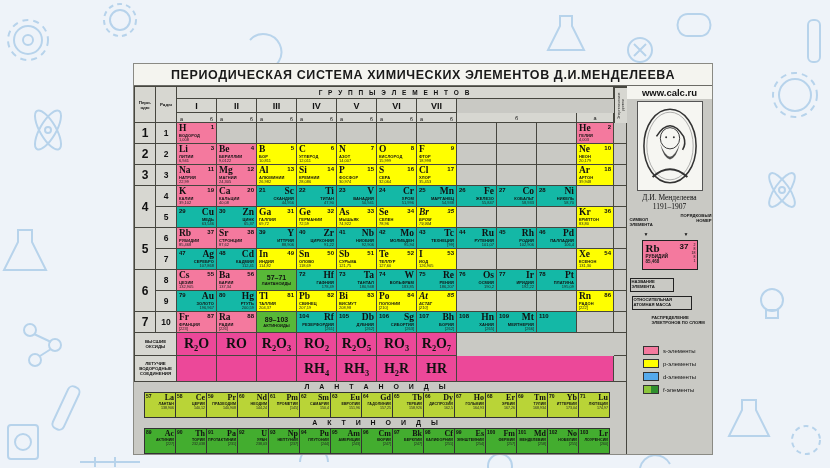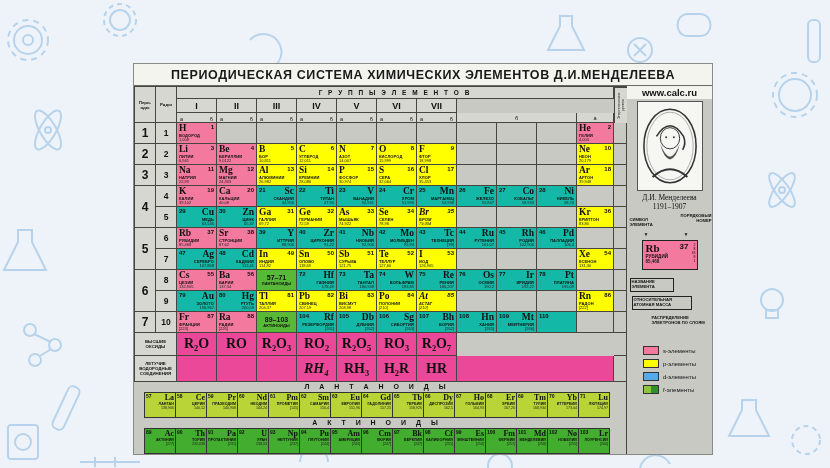--- a/index.html
+++ b/index.html
@@ -884,21 +884,21 @@
             <div class="oxcell" style="grid-area: 14 / 5 / 15 / 6;">R₂O₃</div>
             <div class="oxcell" style="grid-area: 14 / 6 / 15 / 7;">RO₂</div>
             <div class="oxcell" style="grid-area: 14 / 7 / 15 / 8;">R₂O₅</div>
             <div class="oxcell" style="grid-area: 14 / 8 / 15 / 9;">RO₃</div>
             <div class="oxcell" style="grid-area: 14 / 9 / 15 / 10;">R₂O₇</div>
             <div class="empty" style="grid-area: 14 / 14 / 15 / 15;"></div>
             <div class="oxlabel" style="grid-area: 15 / 1 / 16 / 3;">ЛЕТУЧИЕ ВОДОРОДНЫЕ СОЕДИНЕНИЯ</div>
             <div class="oxcell" style="grid-area: 15 / 3 / 16 / 4;"></div>
             <div class="oxcell" style="grid-area: 15 / 4 / 16 / 5;"></div>
             <div class="oxcell" style="grid-area: 15 / 5 / 16 / 6;"></div>
-            <div class="oxcell" style="grid-area: 15 / 6 / 16 / 7; font-style: italic;">RH₄</div>
+            <div class="oxcell" style="grid-area: 15 / 6 / 16 / 7;">RH₄</div>
             <div class="oxcell" style="grid-area: 15 / 7 / 16 / 8;">RH₃</div>
             <div class="oxcell" style="grid-area: 15 / 8 / 16 / 9;">H₂R</div>
             <div class="oxcell" style="grid-area: 15 / 9 / 16 / 10;">HR</div>
             <div class="oxcell" style="grid-area: 15 / 10 / 16 / 14;"></div>
             <div class="empty" style="grid-area: 15 / 14 / 16 / 15;"></div>
           </div>
         <div class="fsection">
           <div class="ftitle">Л А Н Т А Н О И Д Ы</div>
           <div class="frow">
               <div class="fcell bg-lan">

